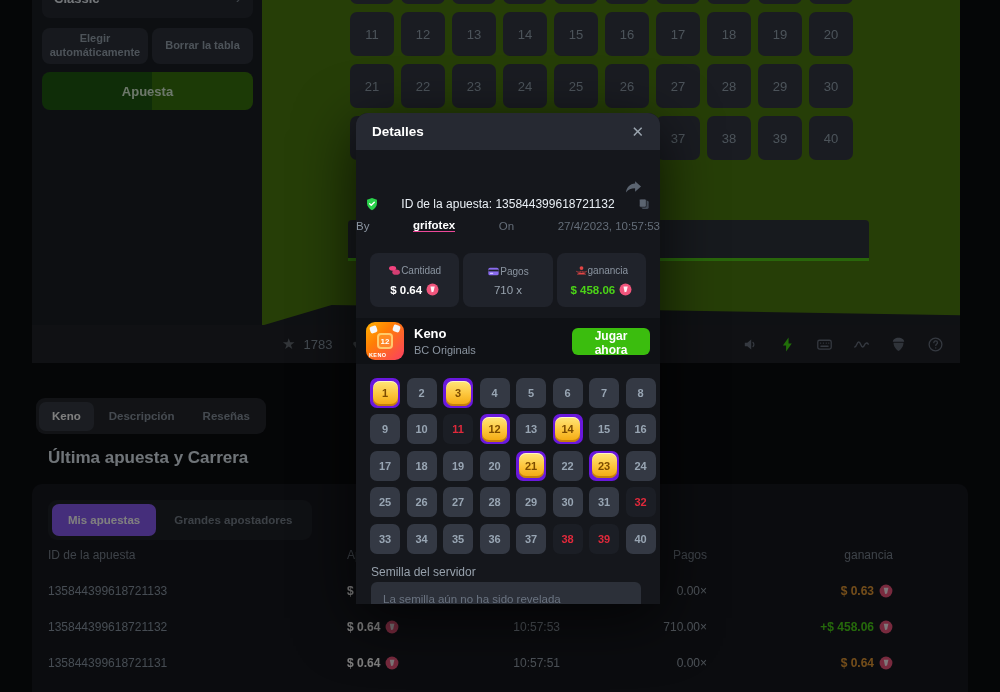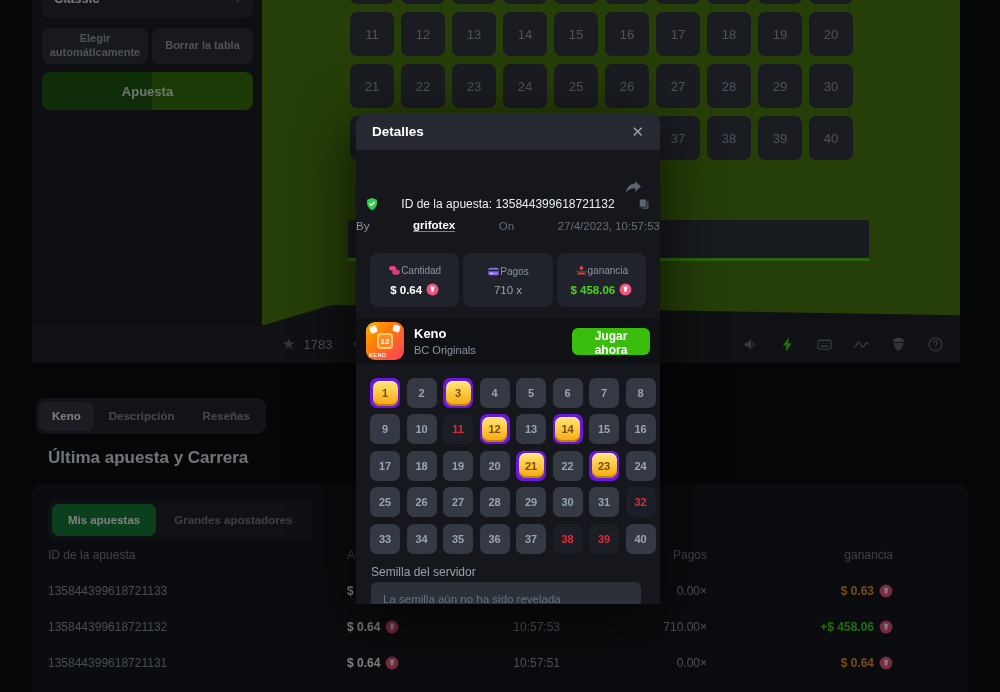--- a/index.html
+++ b/index.html
@@ -41,21 +41,21 @@
   .gtab{padding:0 13px;height:29px;display:flex;align-items:center;border-radius:7px;font-size:11.5px;
         font-weight:bold;color:#8b95a1;cursor:pointer;}
   .gtab.active{background:#363b44;color:#fff;}
   .section-title{position:absolute;left:48px;top:448px;margin:0;font-size:17px;font-weight:600;color:#dfe8f0;}
 
   .bets-panel{position:absolute;left:32px;top:484px;width:936px;height:208px;background:#17191f;border-radius:10px 10px 0 0;}
   .btabs{position:absolute;left:16px;top:16px;height:40px;background:#1f2228;border-radius:9px;
          display:inline-flex;align-items:center;padding:0 4px;gap:2px;}
   .btab{padding:0 16px;height:32px;display:flex;align-items:center;border-radius:7px;font-size:11.5px;
         font-weight:bold;color:#78828d;cursor:pointer;white-space:nowrap;}
-  .btab.active{background:#15803d;color:#fff;}
+  .btab.active{background:#8b5cf6;color:#fff;}
   .thead{position:absolute;left:0;right:0;top:63px;height:16px;font-size:12px;color:#7b8591;}
   .thead>span,.trow>span{position:absolute;top:0;height:100%;display:flex;align-items:center;}
   .col-id{left:16px;text-align:right;}
   .col-amount{left:315px;gap:5px;}
   .col-time{left:418px;width:110px;justify-content:flex-end;}
   .col-payout{left:555px;width:120px;justify-content:flex-end;}
   .col-profit{left:661px;width:200px;justify-content:flex-end;gap:5px;font-weight:bold;}
   .trow{position:absolute;left:0;right:0;height:36px;font-size:12px;color:#9aa5b0;cursor:pointer;}
   .trow .col-id{color:#8c99a6;}
   .trow .col-amount b{color:#fff;font-weight:bold;}

